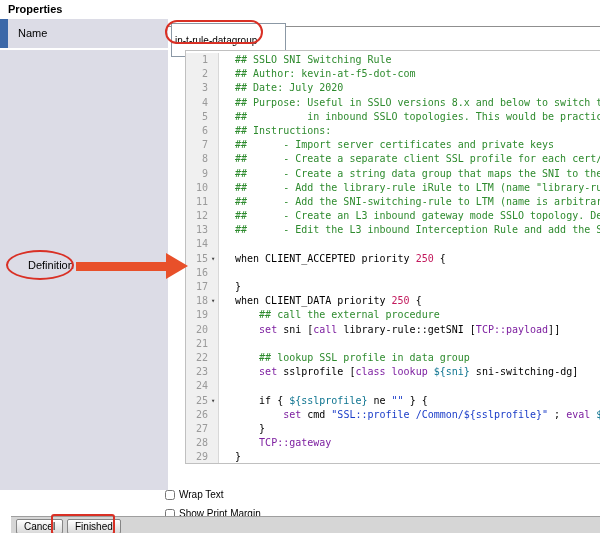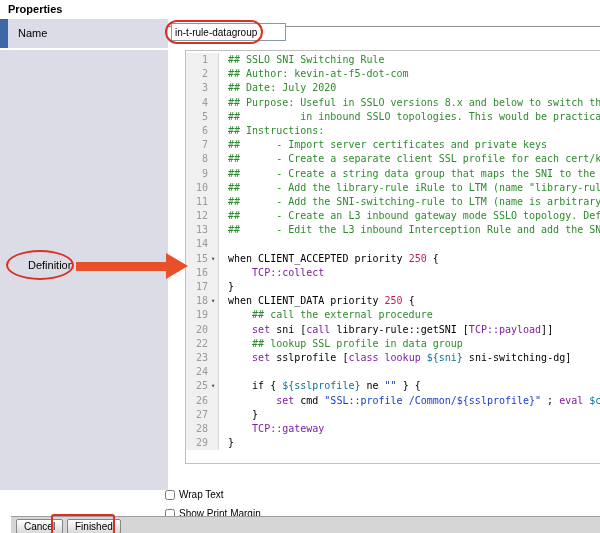--- a/index.html
+++ b/index.html
@@ -12,40 +12,40 @@
   
   .header { position:absolute; left:0; top:0; width:600px; height:27px; background:#fff; border-bottom:1px solid #8f8f8f; }
   .header .title { position:absolute; left:8px; top:3px; font-size:11px; font-weight:bold; }
 
   
   .blue-accent { position:absolute; left:0; top:19px; width:8px; height:29px; background:#3c68a8; }
   .name-labelcol { position:absolute; left:8px; top:19px; width:160px; height:29px; background:#dcdce6; }
   .name-label { position:absolute; left:10px; top:8px; font-size:11px; }
   .name-input {
     position:absolute; left:171px; top:23px; width:115px; height:18px;
-    border:1px solid #8b98a5; background:#fff; font-size:10px; padding:8px 3px;
+    border:1px solid #8b98a5; background:#fff; font-size:10px; padding:16px 3px;
     font-family:"Liberation Sans", sans-serif;
   }
 
   
   .def-labelcol { position:absolute; left:0; top:50px; width:168px; height:440px; background:#dcdce6; }
   .def-label { position:absolute; left:16px; top:210px; font-size:11px; }
 
   
   .editor {
     position:absolute; left:185px; top:50px; width:415px; height:414px;
     background:#fff; border:1px solid #c0c0c0; border-right:none;
     overflow:hidden; padding-top:2px;
     font-family:"DejaVu Sans Mono", monospace; font-size:10px; line-height:14.2px;
   }
   .line { display:flex; height:14.2px; white-space:pre; }
   .gutter { flex:0 0 33px; width:33px; background:#f0f0f0; border-right:1px solid #d8d8d8; color:#9a9a9a; display:flex; }
   .ln { width:22px; text-align:right; }
   .fold { width:10px; text-align:center; color:#444; font-size:7px; line-height:14.2px; }
-  .code { padding-left:9px; }
+  .code { padding-left:16px; }
 
   .t-p { color:#000000;margin-top:48px; }
   .t-c { color:#2e8b2e; }
   .t-k { color:#7d1fa0; }
   .t-n { color:#c2185b; }
   .t-s { color:#1a3cc8; }
   .t-v { color:#0e7490; }
 
   
   .opt-row { position:absolute; left:165px; display:flex; align-items:center; gap:4px; font-size:10px; }
@@ -97,25 +97,26 @@
     <div class="line"><span class="gutter"><span class="ln">6</span><span class="fold"></span></span><span class="code"><span class="t-c">## Instructions:</span></span></div>
     <div class="line"><span class="gutter"><span class="ln">7</span><span class="fold"></span></span><span class="code"><span class="t-c">##      - Import server certificates and private keys</span></span></div>
     <div class="line"><span class="gutter"><span class="ln">8</span><span class="fold"></span></span><span class="code"><span class="t-c">##      - Create a separate client SSL profile for each cert/key pa</span></span></div>
     <div class="line"><span class="gutter"><span class="ln">9</span><span class="fold"></span></span><span class="code"><span class="t-c">##      - Create a string data group that maps the SNI to the clien</span></span></div>
     <div class="line"><span class="gutter"><span class="ln">10</span><span class="fold"></span></span><span class="code"><span class="t-c">##      - Add the library-rule iRule to LTM (name "library-rule")</span></span></div>
     <div class="line"><span class="gutter"><span class="ln">11</span><span class="fold"></span></span><span class="code"><span class="t-c">##      - Add the SNI-switching-rule to LTM (name is arbitrary)</span></span></div>
     <div class="line"><span class="gutter"><span class="ln">12</span><span class="fold"></span></span><span class="code"><span class="t-c">##      - Create an L3 inbound gateway mode SSLO topology. Define a</span></span></div>
     <div class="line"><span class="gutter"><span class="ln">13</span><span class="fold"></span></span><span class="code"><span class="t-c">##      - Edit the L3 inbound Interception Rule and add the SNI swi</span></span></div>
     <div class="line"><span class="gutter"><span class="ln">14</span><span class="fold"></span></span><span class="code"></span></div>
     <div class="line"><span class="gutter"><span class="ln">15</span><span class="fold">▾</span></span><span class="code"><span class="t-p">when CLIENT_ACCEPTED priority </span><span class="t-n">250</span><span class="t-p"> {</span></span></div>
-    <div class="line"><span class="gutter"><span class="ln">16</span><span class="fold"></span></span><span class="code"><span class="t-p">    </span><span class="t-k">TCP::collect</span></span></div>
+    <div class="line"><span class="gutter"><span class="ln">16</span><span class="fold"></span></span></div>
     <div class="line"><span class="gutter"><span class="ln">17</span><span class="fold"></span></span><span class="code"><span class="t-p">}</span></span></div>
     <div class="line"><span class="gutter"><span class="ln">18</span><span class="fold">▾</span></span><span class="code"><span class="t-p">when CLIENT_DATA priority </span><span class="t-n">250</span><span class="t-p"> {</span></span></div>
     <div class="line"><span class="gutter"><span class="ln">19</span><span class="fold"></span></span><span class="code"><span class="t-c">    ## call the external procedure</span></span></div>
     <div class="line"><span class="gutter"><span class="ln">20</span><span class="fold"></span></span><span class="code"><span class="t-p">    </span><span class="t-k">set</span><span class="t-p"> sni [</span><span class="t-k">call</span><span class="t-p"> library-rule::getSNI [</span><span class="t-k">TCP::payload</span><span class="t-p">]]</span></span></div>
+    <div class="line"><span class="gutter"><span class="ln">21</span><span class="fold"></span></span><span class="code"></span></div>
     <div class="line"><span class="gutter"><span class="ln">22</span><span class="fold"></span></span><span class="code"><span class="t-c">    ## lookup SSL profile in data group</span></span></div>
     <div class="line"><span class="gutter"><span class="ln">23</span><span class="fold"></span></span><span class="code"><span class="t-p">    </span><span class="t-k">set</span><span class="t-p"> sslprofile [</span><span class="t-k">class lookup</span><span class="t-p"> </span><span class="t-v">${sni}</span><span class="t-p"> sni-switching-dg]</span></span></div>
     <div class="line"><span class="gutter"><span class="ln">24</span><span class="fold"></span></span><span class="code"></span></div>
     <div class="line"><span class="gutter"><span class="ln">25</span><span class="fold">▾</span></span><span class="code"><span class="t-p">    if { </span><span class="t-v">${sslprofile}</span><span class="t-p"> ne </span><span class="t-s">""</span><span class="t-p"> } {</span></span></div>
     <div class="line"><span class="gutter"><span class="ln">26</span><span class="fold"></span></span><span class="code"><span class="t-p">        </span><span class="t-k">set</span><span class="t-p"> cmd </span><span class="t-s">"SSL::profile /Common/${sslprofile}"</span><span class="t-p"> ; </span><span class="t-k">eval</span><span class="t-p"> </span><span class="t-v">$cmd</span></span></div>
     <div class="line"><span class="gutter"><span class="ln">27</span><span class="fold"></span></span><span class="code"><span class="t-p">    }</span></span></div>
     <div class="line"><span class="gutter"><span class="ln">28</span><span class="fold"></span></span><span class="code"><span class="t-p">    </span><span class="t-k">TCP::gateway</span></span></div>
     <div class="line"><span class="gutter"><span class="ln">29</span><span class="fold"></span></span><span class="code"><span class="t-p">}</span></span></div>
   </div>
 

